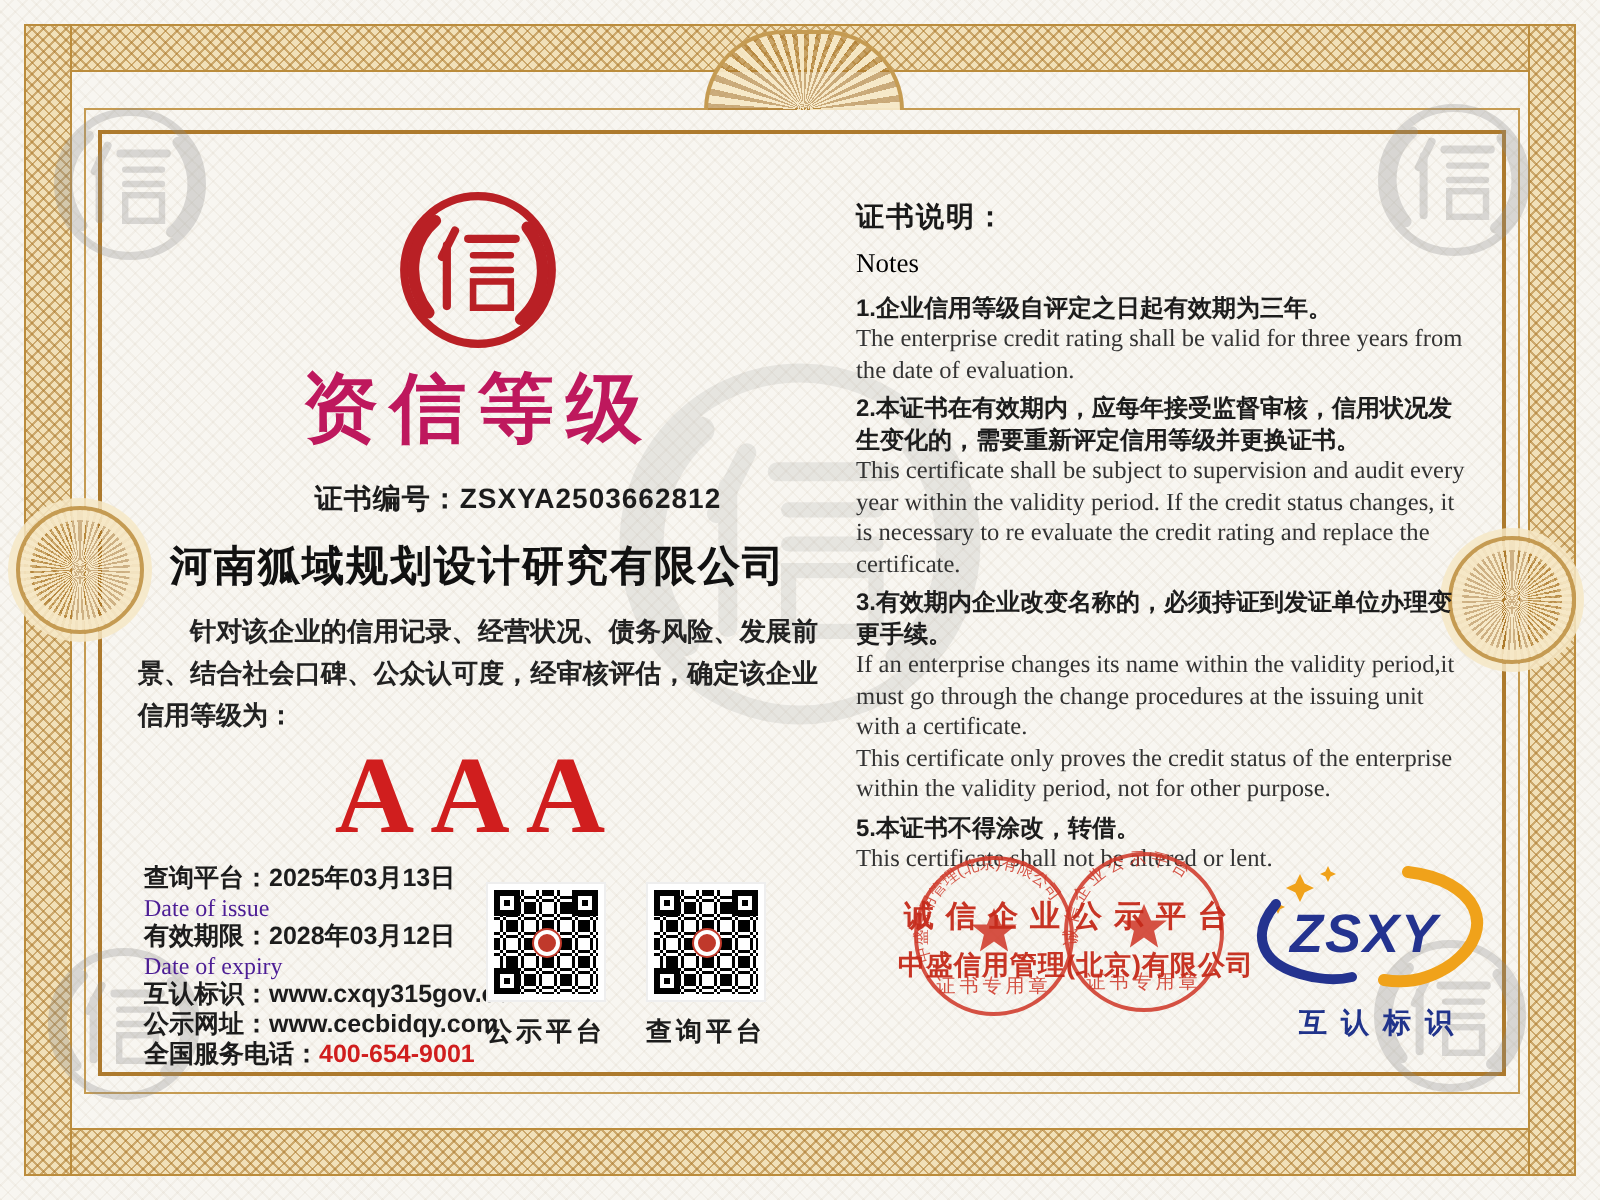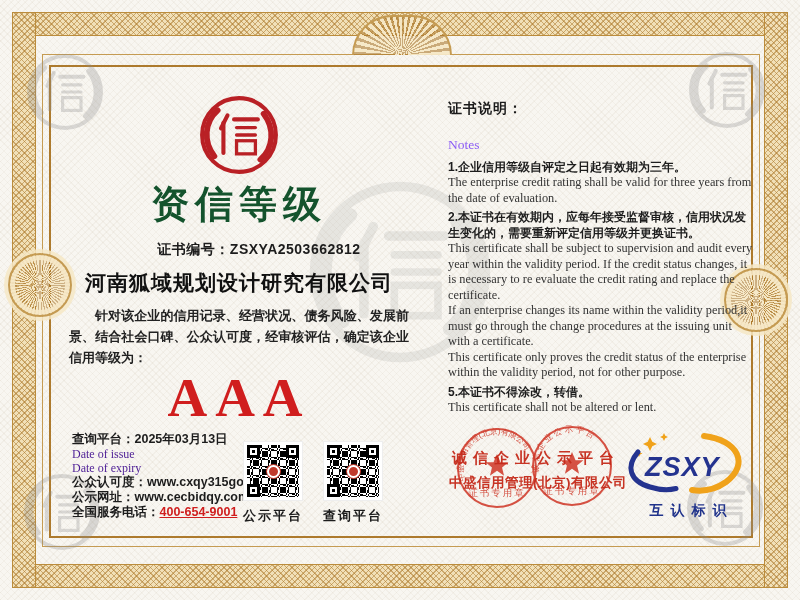--- a/index.html
+++ b/index.html
@@ -43,57 +43,57 @@
   .wm.tl { left:25px;  top:52px;  width:80px;  height:80px;  opacity:.30; }
   .wm.tr { left:687px; top:50px;  width:80px;  height:80px;  opacity:.30; }
   .wm.bl { left:22px;  top:472px; width:80px;  height:80px;  opacity:.30; }
   .wm.br { left:685px; top:468px; width:80px;  height:80px;  opacity:.30; }
   .wm.center { left:305px; top:177px; width:190px; height:190px; opacity:.16; }
   
   .left-col { position:absolute; left:66px; top:94px; width:346px; text-align:center; z-index:4; }
   .emblem { width:82px; height:82px; margin:0 auto; color:#b92025; }
   .emblem svg { width:100%; height:100%; }
   .cert-title { margin-top:3px; font-size:38px; font-weight:900; letter-spacing:6px;
-    color:#14532d; font-family:"Liberation Serif", serif; }
+    color:#be185d; font-family:"Liberation Serif", serif; }
   .cert-subtitle { font-size:14px; font-weight:700; color:#1c1c1c; margin-top:1px; }
   .cert-no { margin-top:11px; font-size:14px; font-weight:700; color:#1c1c1c; letter-spacing:.5px;padding-left:40px; }
   .company { margin-top:10px; font-size:21px; font-weight:900; color:#111; letter-spacing:1px; }
   .body-text { margin-top:8px; padding:0 3px; font-size:13px; line-height:21px;
     color:#222; text-align:justify; text-indent:2em; font-weight:600;
     font-family:"Liberation Serif", serif; }
   .rating { margin-top:1px; font-size:55px; line-height:58px; font-weight:700;
     letter-spacing:8px; color:#d01e1e; font-family:"Liberation Serif", serif; }
   
   .issue-block { position:absolute; left:72px; top:432px; width:180px; z-index:4; color:#1c1c1c; }
   .issue-block .zh-line { font-size:12.5px; font-weight:700; line-height:15px; white-space:nowrap; }
   .issue-block .en-line { font-size:12px; line-height:14px; color:#4c1d95;
     font-family:"Liberation Serif", serif; }
-  .issue-block .phone-val { color:#d01e1e;text-decoration:underline; }
+  .issue-block .phone-val { color:#d01e1e; }
   
   .qr-block { position:absolute; left:243px; top:441px; display:flex; gap:20px; z-index:4; }
   .qr-unit { width:60px; text-align:center; }
   .qr { position:relative; width:60px; height:60px; background:#fff; padding:3px;
     border:1px solid #eee; }
   .qr-inner { position:relative; width:100%; height:100%;
     background-color:#fff;
     background-image:
       repeating-conic-gradient(#000 0% 25%, #fff 25% 50%),
       repeating-conic-gradient(#000 0% 25%, #fff 25% 50%);
     background-size:6px 6px, 9px 9px;
     background-blend-mode:difference; }
   .finder { position:absolute; width:13px; height:13px; border:3px solid #000; background:#fff; }
   .finder::after { content:""; position:absolute; left:2px; top:2px; width:3px; height:3px; background:#000; }
   .finder.tl { left:0; top:0; } .finder.tr { right:0; top:0; } .finder.bl { left:0; bottom:0; }
   .qr-dot { position:absolute; left:50%; top:50%; width:13px; height:13px; margin:-6.5px 0 0 -6.5px;
     border-radius:50%; background:#c0392b; border:2px solid #fff; box-shadow:0 0 0 1px #c0392b; }
   .qr-label { margin-top:6px; font-size:13px; font-weight:700; color:#1c1c1c; letter-spacing:2px; }
   
-  .notes { position:absolute; left:448px; top:100px; width:306px; z-index:4; }
+  .notes { position:absolute; left:428px; top:100px; width:306px; z-index:4; }
   .notes-head-zh { font-size:14px; font-weight:700; color:#1a1a1a; letter-spacing:1px; }
-  .notes-head-en { font-size:13.5px; color:#8b5cf6; font-family:"Liberation Serif", serif; margin:19px 0 6px; }
+  .notes-head-en { font-size:13.5px; color:#000000; font-family:"Liberation Serif", serif; margin:6px 0 6px; }
   .note-zh { font-size:12px; font-weight:700; color:#1d1d1d; line-height:16px; margin-top:3px; }
   .note-en { font-size:12.3px; color:#333; line-height:15.5px;
     font-family:"Liberation Serif", serif; }
   
   .seals-svg { position:absolute; left:450px; top:420px; width:185px; height:96px; z-index:4; }
   .seal-line1 { position:absolute; left:452px; top:449px; z-index:5; white-space:nowrap;
     font-size:15px; font-weight:700; letter-spacing:6px; color:#c52a1a; opacity:.95; }
   .seal-line2 { position:absolute; left:449px; top:474px; z-index:5; white-space:nowrap;
     font-size:13.5px; font-weight:700; letter-spacing:.5px; color:#c52a1a; opacity:.95; }
   
@@ -155,22 +155,23 @@
   <div class="cert-title">资信等级</div>
   <div class="cert-no"><span>证书编号：</span><span>ZSXYA2503662812</span></div>
   <div class="company">河南狐域规划设计研究有限公司</div>
   <div class="body-text">针对该企业的信用记录、经营状况、债务风险、发展前景、结合社会口碑、公众认可度，经审核评估，确定该企业信用等级为：</div>
   <div class="rating">AAA</div>
 </div>
 
 <div class="issue-block">
   <div class="zh-line"><span>查询平台：</span><span>2025年03月13日</span></div>
   <div class="en-line">Date of issue</div>
+  <div class="zh-line"><span>有效期限：</span><span>2028年03月12日</span></div>
   <div class="en-line">Date of expiry</div>
-  <div class="zh-line"><span>公众认可度：</span><span>www.cxqy315gov.com</span></div>
+  <div class="zh-line"><span>互认标识：</span><span>www.cxqy315gov.com</span></div>
   <div class="zh-line"><span>公示网址：</span><span>www.cecbidqy.com</span></div>
   <div class="zh-line"><span>全国服务电话：</span><span class="phone-val">400-654-9001</span></div>
 </div>
 
 <div class="qr-block">
   <div class="qr-unit">
     <div class="qr">
       <div class="qr-inner">
         <div class="finder tl"></div>
         <div class="finder tr"></div>
@@ -193,20 +194,21 @@
   </div>
 </div>
 
 <div class="notes">
   <div class="notes-head-zh">证书说明：</div>
   <div class="notes-head-en">Notes</div>
   <div class="note-zh">1.企业信用等级自评定之日起有效期为三年。</div>
   <div class="note-en">The enterprise credit rating shall be valid for three years from the date of evaluation.</div>
   <div class="note-zh">2.本证书在有效期内，应每年接受监督审核，信用状况发生变化的，需要重新评定信用等级并更换证书。</div>
   <div class="note-en">This certificate shall be subject to supervision and audit every year within the validity period. If the credit status changes, it is necessary to re evaluate the credit rating and replace the certificate.</div>
+  <div class="note-zh">3.有效期内企业改变名称的，必须持证到发证单位办理变更手续。</div>
   <div class="note-en">If an enterprise changes its name within the validity period,it must go through the change procedures at the issuing unit with a certificate.</div>
   <div class="note-en">This certificate only proves the credit status of the enterprise within the validity period, not for other purpose.</div>
   <div class="note-zh">5.本证书不得涂改，转借。</div>
   <div class="note-en">This certificate shall not be altered or lent.</div>
 </div>
 
 <svg class="seals-svg" viewBox="0 0 185 96">
   <defs>
     <path id="rimL" d="M 17,64 A 34,34 0 1 1 77,64"></path>
     <path id="rimR" d="M 92,62 A 34,34 0 1 1 152,62"></path>

